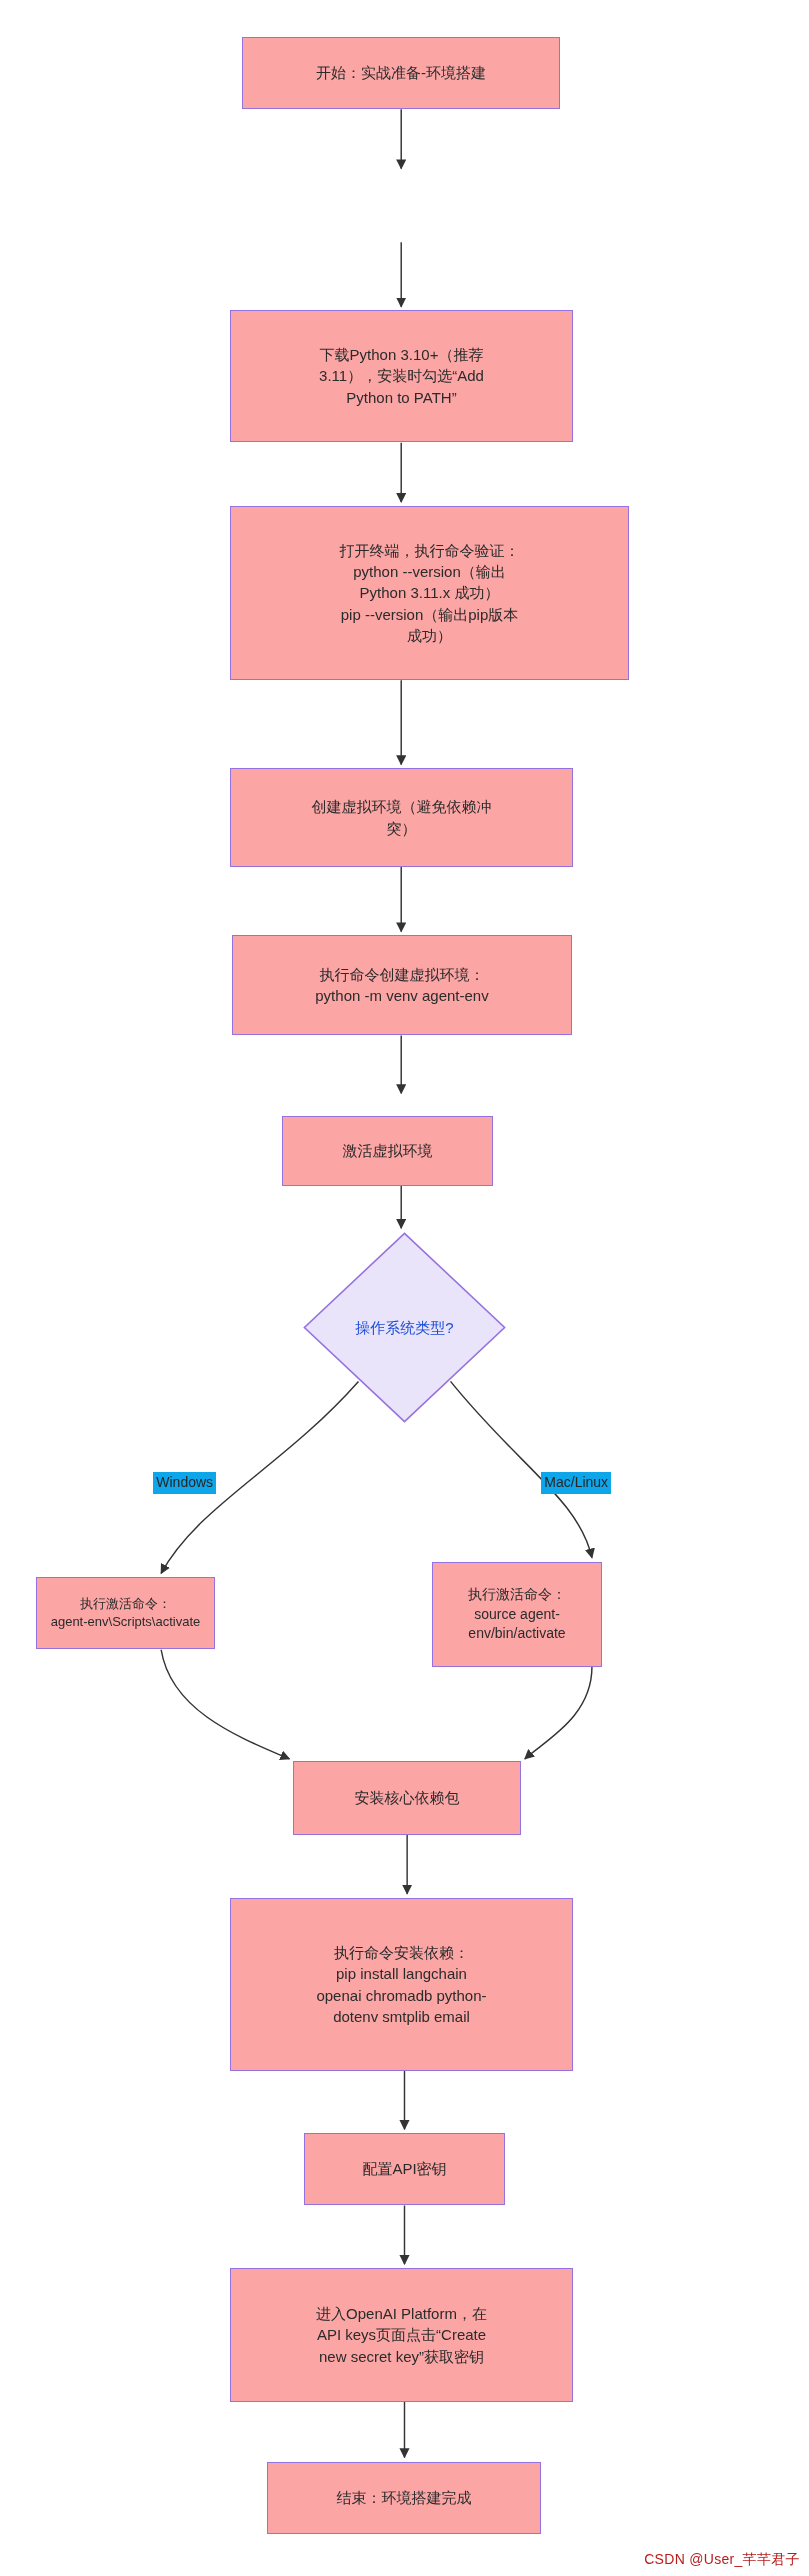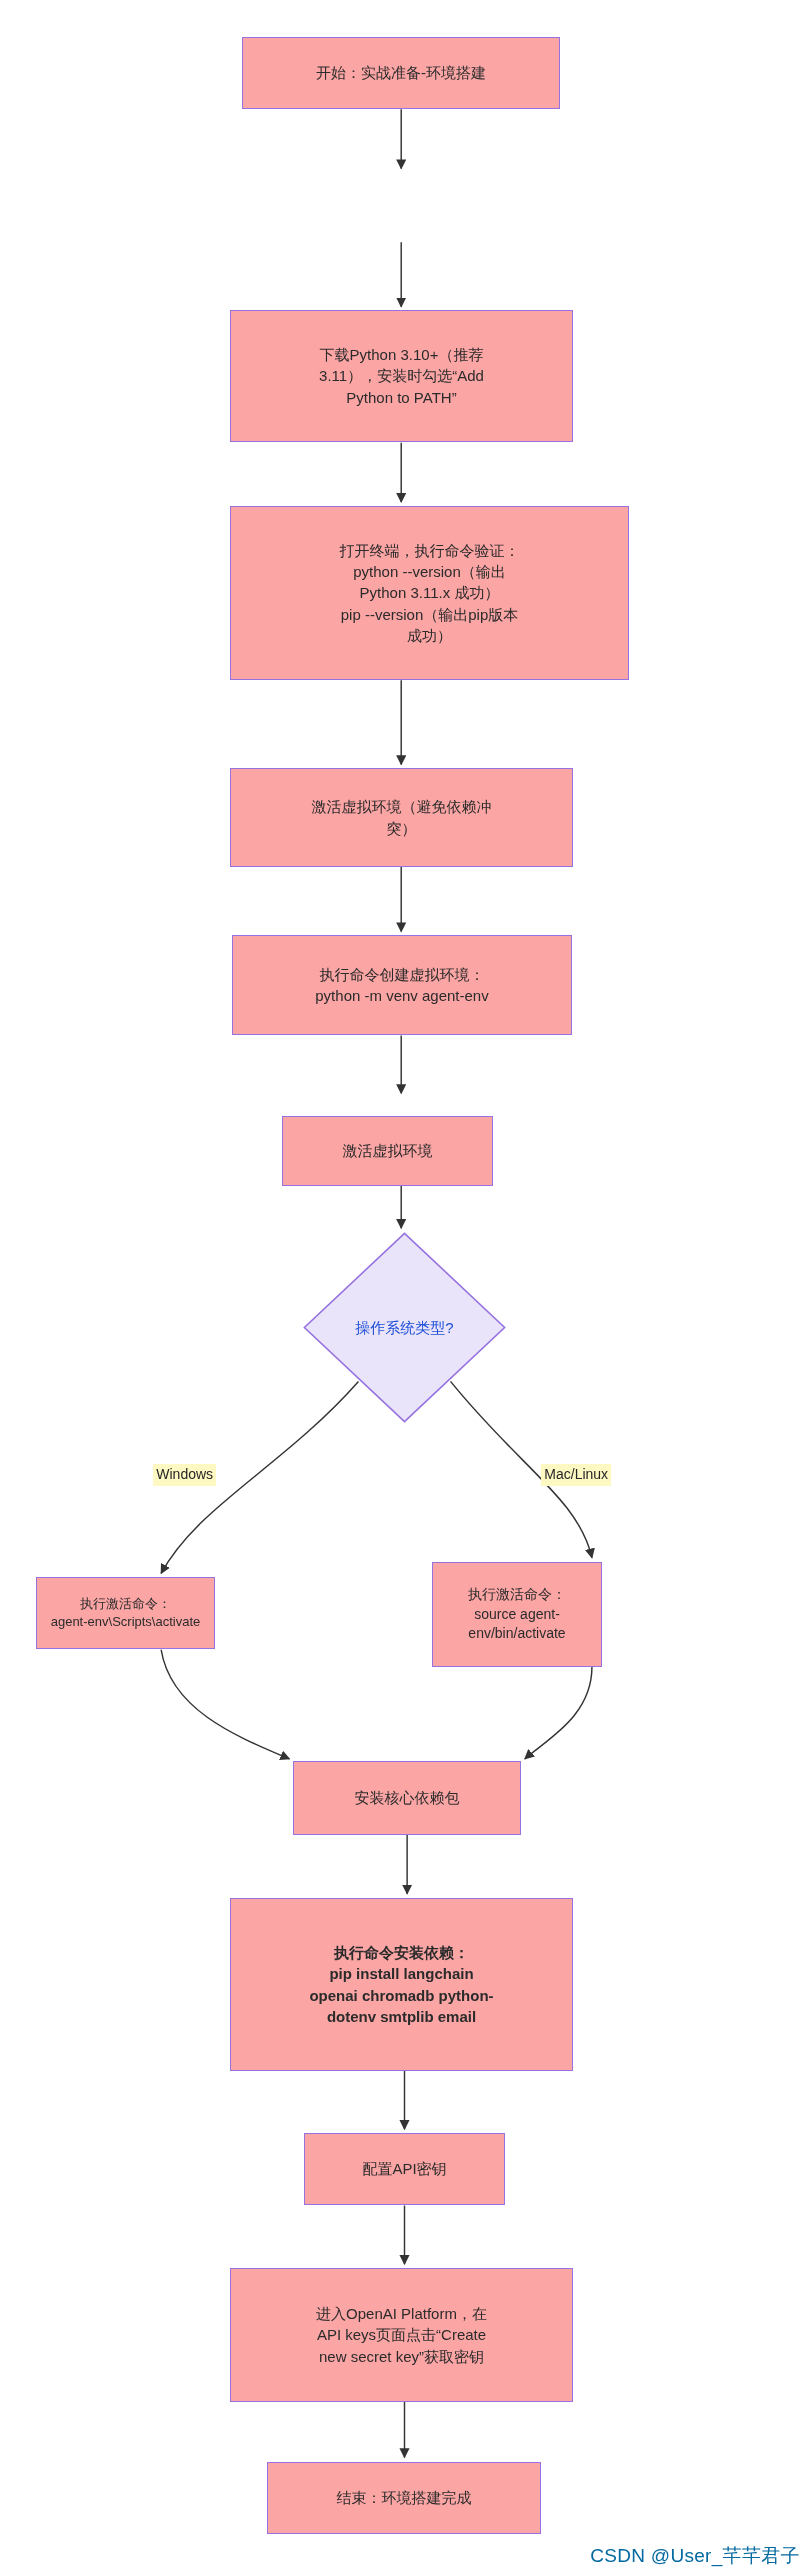--- a/index.html
+++ b/index.html
@@ -59,34 +59,35 @@
     display: flex;
     align-items: center;
     justify-content: center;
     text-align: center;
     font-size: 15px;
     color: #1d4ed8;
     line-height: 1.4;
   }
   .edge-label {
     position: absolute;
-    background: #fef9c3;
+    background: #0ea5e9;
     color: #262626;
     font-size: 14px;
     line-height: 1.25;
     padding: 2px 3.3px;
     white-space: nowrap;
     z-index: 3;
+    margin-top: 8px;
   }
   .watermark {
     position: absolute;
     right: 9.2px;
     bottom: 6.6px;
-    color: #0369a1;
-    font-size: 19px;
+    color: #b91c1c;
+    font-size: 14px;
     letter-spacing: 0.3px;
     z-index: 4;
     white-space: nowrap;
   }
 </style>
 </head>
 <body>
 
 <div id="canvas">
 
@@ -121,21 +122,21 @@
   <div class="node" style="left:230px; top:310px; width:343px; height:132px;">下载Python 3.10+（推荐
 3.11），安装时勾选“Add
 Python to PATH”</div>
 
   <div class="node" style="left:230px; top:506px; width:399px; height:174px;">打开终端，执行命令验证：
 python --version（输出
 Python 3.11.x 成功）
 pip --version（输出pip版本
 成功）</div>
 
-  <div class="node" style="left:230px; top:768px; width:343px; height:99px;">激活虚拟环境（避免依赖冲
+  <div class="node" style="left:230px; top:768px; width:343px; height:99px;">创建虚拟环境（避免依赖冲
 突）</div>
 
   <div class="node" style="left:232px; top:935px; width:340px; height:100px;">执行命令创建虚拟环境：
 python -m venv agent-env</div>
 
   <div class="node" style="left:282px; top:1097px; width:211px; height:70px;margin-top:19px;">激活虚拟环境</div>
 
   <div class="diamond-wrap" style="left:303px; top:1232px; width:203px; height:191px;">
     <svg width="203" height="191" viewBox="0 0 308 290" xmlns="http://www.w3.org/2000/svg">
       <polygon points="154,2 306,145 154,288 2,145" fill="#e9e4fa" stroke="#9672e0" stroke-width="2.4"></polygon>
@@ -145,21 +146,21 @@
 
   <div class="node" style="left:36px; top:1577px; width:179px; height:72px; font-size:13px;">执行激活命令：
 agent-env\Scripts\activate</div>
 
   <div class="node" style="left:432px; top:1562px; width:170px; height:105px; font-size:14px;">执行激活命令：
 source agent-
 env/bin/activate</div>
 
   <div class="node" style="left:293px; top:1761px; width:228px; height:74px;">安装核心依赖包</div>
 
-  <div class="node" style="left:230px; top:1898px; width:343px; height:173px;font-weight:bold;">执行命令安装依赖：
+  <div class="node" style="left:230px; top:1898px; width:343px; height:173px;">执行命令安装依赖：
 pip install langchain
 openai chromadb python-
 dotenv smtplib email</div>
 
   <div class="node" style="left:304px; top:2133px; width:201px; height:72px;">配置API密钥</div>
 
   <div class="node" style="left:230px; top:2268px; width:343px; height:134px;">进入OpenAI Platform，在
 API keys页面点击“Create
 new secret key”获取密钥</div>
 

